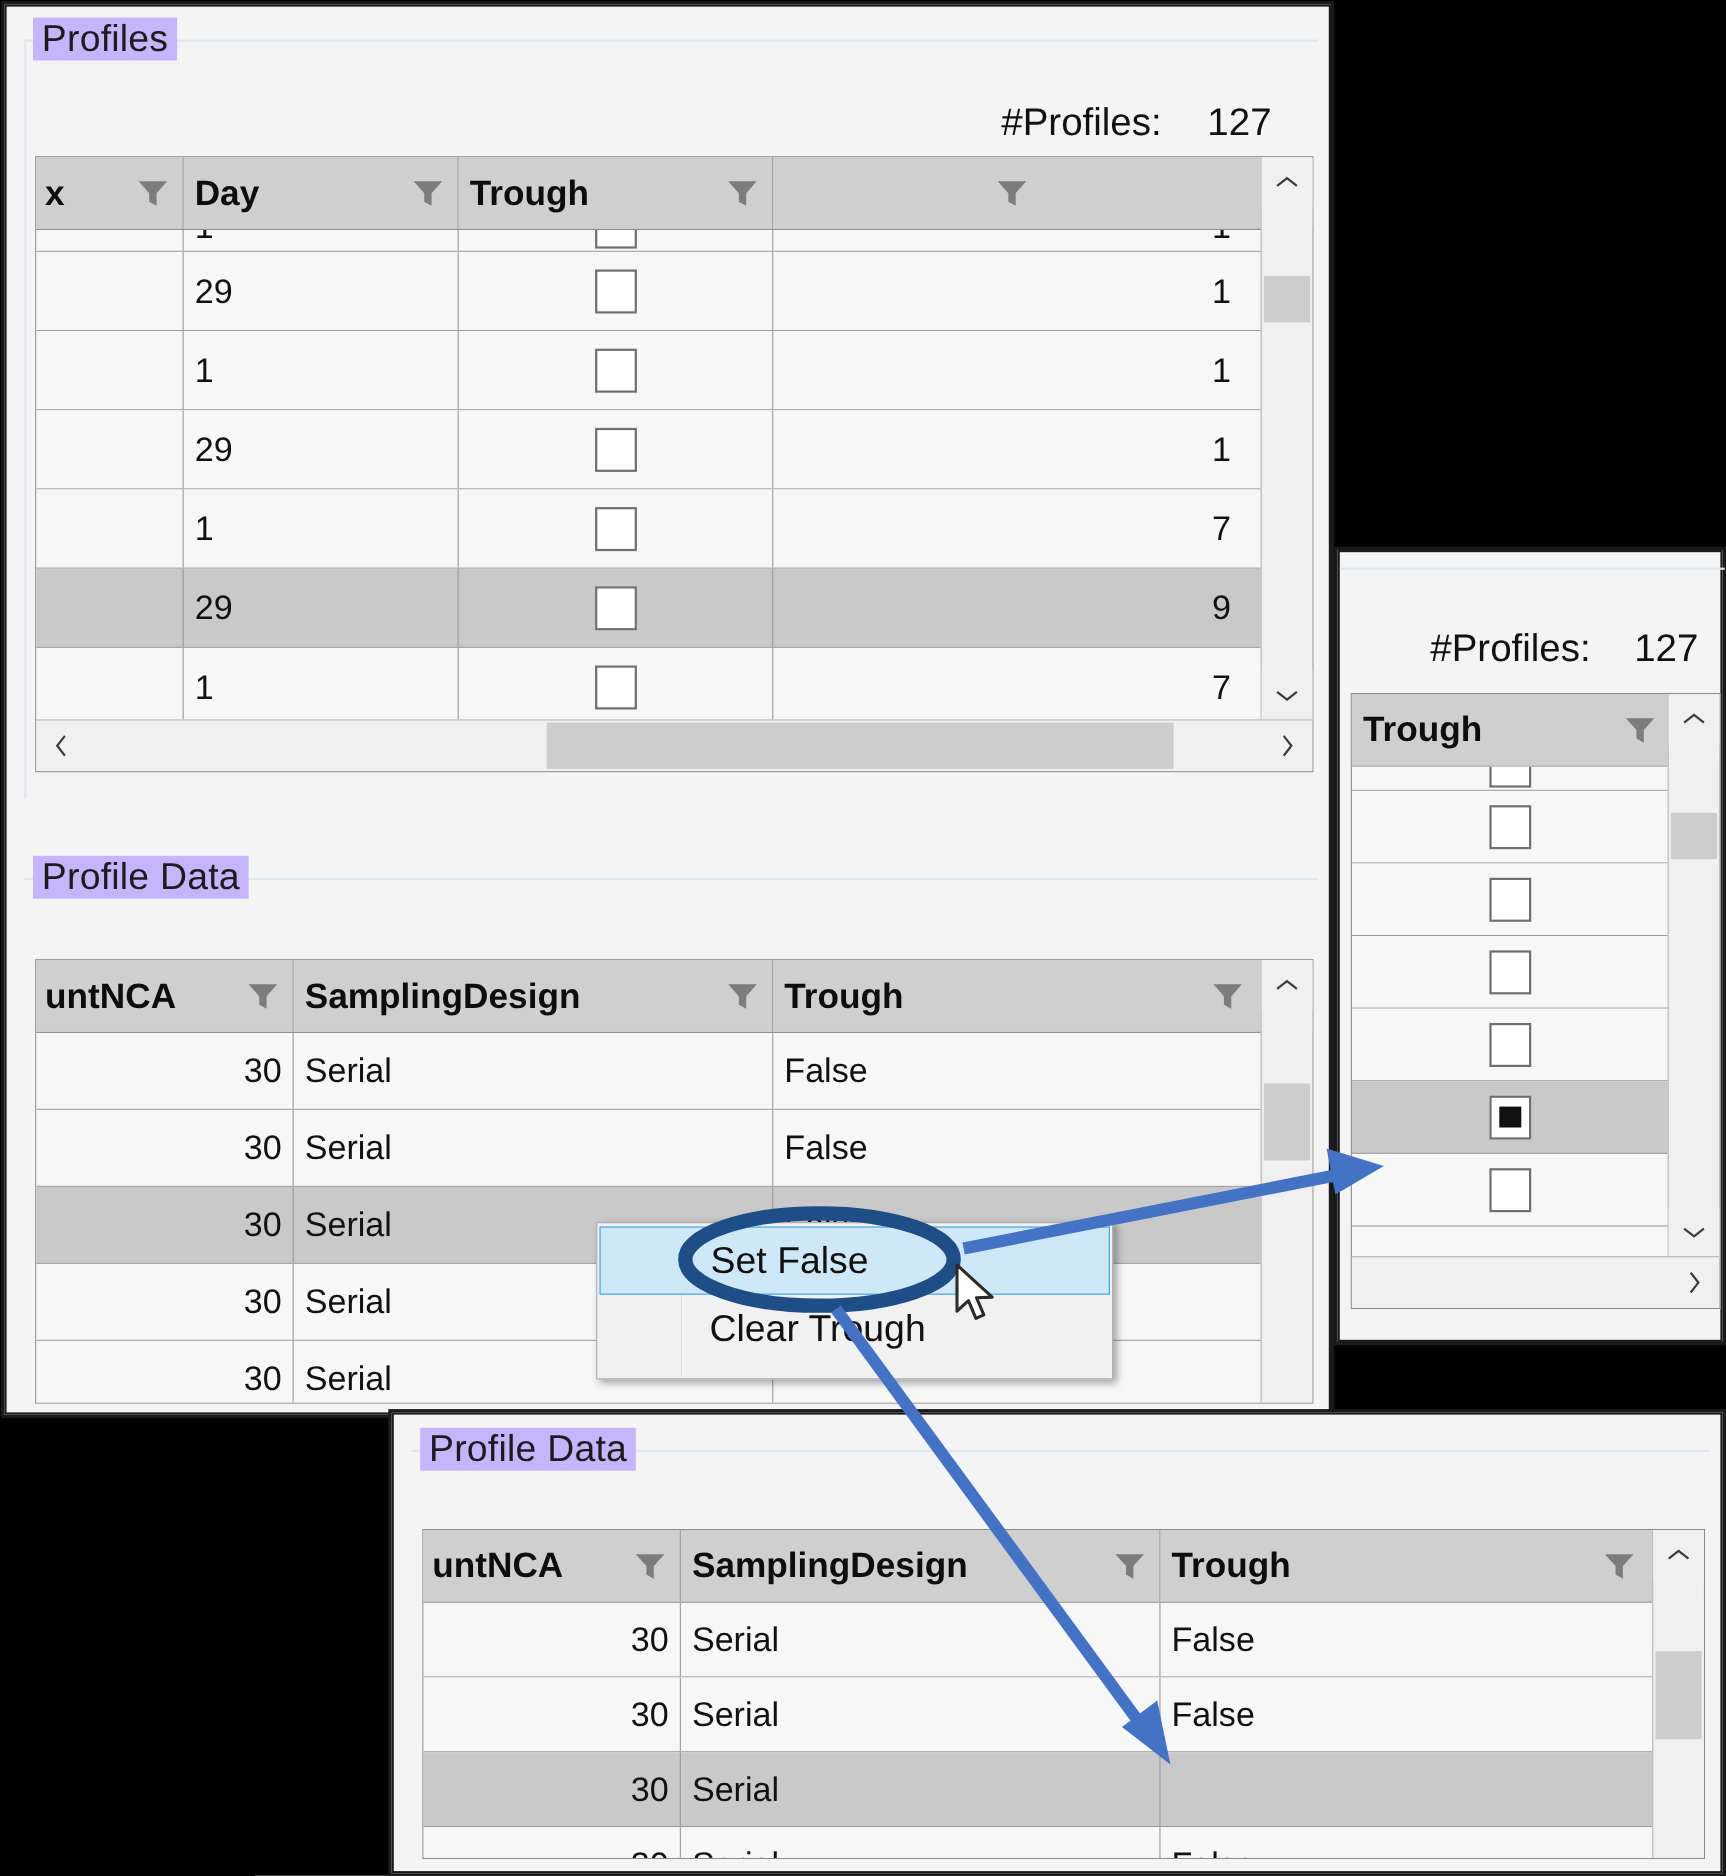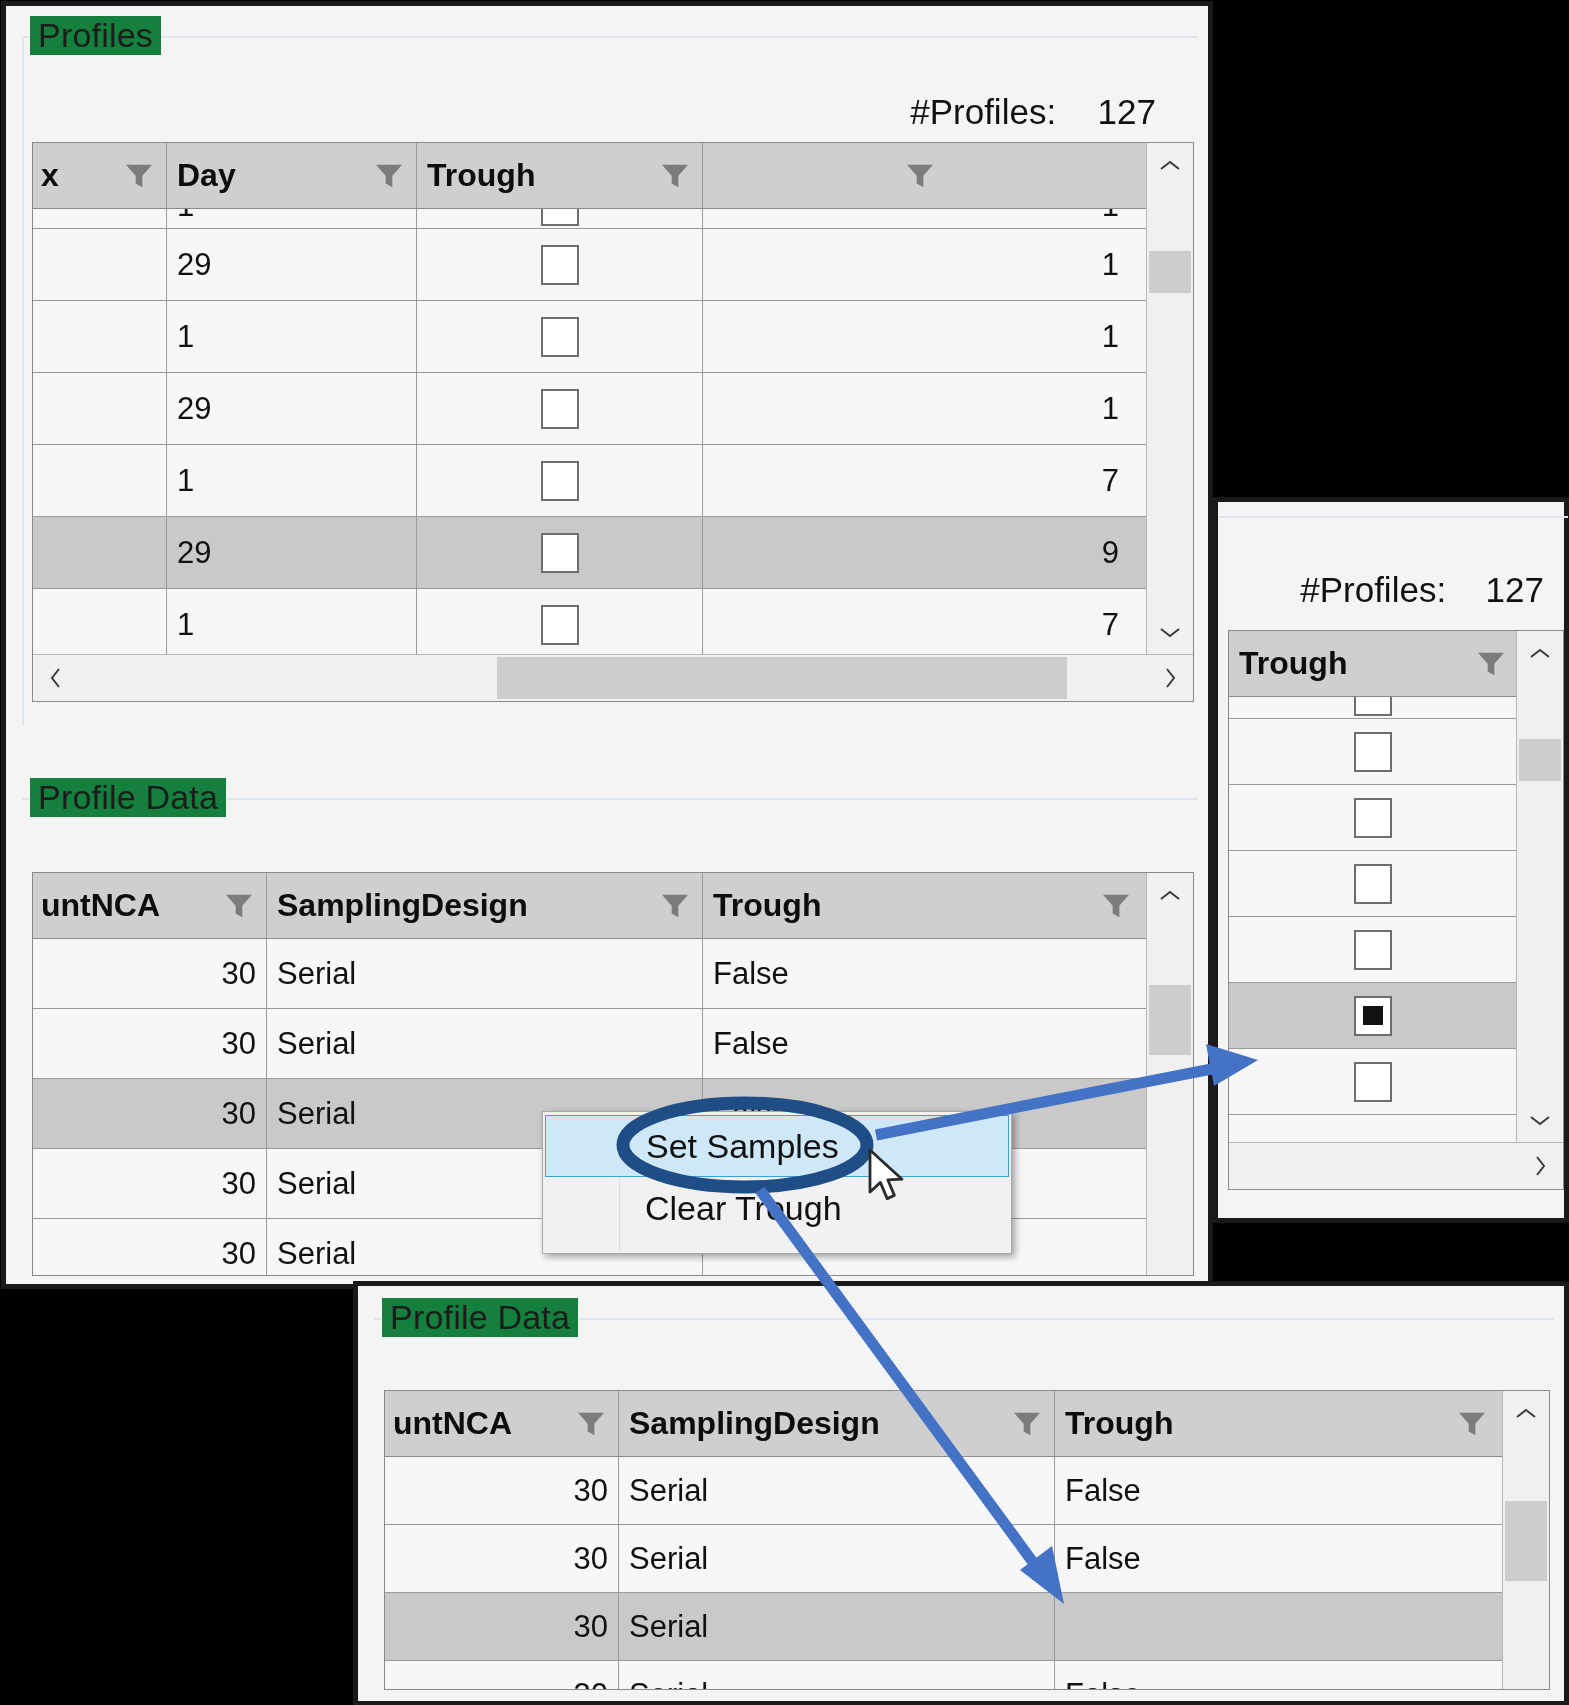--- a/index.html
+++ b/index.html
@@ -5,21 +5,21 @@
   html,body{margin:0;padding:0;background:#000;}
   body{
     width:1569px;height:1705px;position:relative;overflow:hidden;
     font-family:"Liberation Sans", sans-serif;
     -webkit-font-smoothing:none;
   }
   .panel{position:absolute;background:#f4f4f4;box-sizing:border-box;}
 
   
   .gb-title{
-    position:absolute;font-size:34px;color:#1c1c1c;background:#15803d;
+    position:absolute;font-size:34px;color:#1c1c1c;background:#c4b5fd;
     padding:0 8px;letter-spacing:.2px;
   }
   .gb-line{position:absolute;border-top:2px solid #dfe6ee;}
 
   
   .grid{position:absolute;box-sizing:border-box;border:1px solid #8a8a8a;background:#f7f7f7;}
   .ghead{display:flex;height:62px;background:#cfcfcf;
      border-bottom:1px solid #8a8a8a;box-sizing:border-box;}
   .gh{
     display:flex;align-items:center;justify-content:center;position:relative;
@@ -264,21 +264,21 @@
             </svg>
         </div>
         <div class="thumb" style="top:112px;height:70px;"></div>
       </div>
     </div>
   </div>
 
   <div class="ctxmenu" style="left:536px;top:1105px;width:470px;height:143px;">
     <div class="gutter"></div>
     <div class="mi hl">
-      <span>Set Samples</span>
+      <span>Set False</span>
     </div>
     <div class="mi">
       <span>Clear Trough</span>
     </div>
   </div>
 </div>
 
 <div class="panel shadow-panel" style="left:1216px;top:500px;width:350px;height:720px;background:#f4f4f4;border:2px solid #1a1a1a;">
   <div class="gb-line" style="left:0;top:14px;width:350px;"></div>
   <div style="position:absolute;right:20px;top:68px;font-size:35px;color:#111;white-space:nowrap;">

